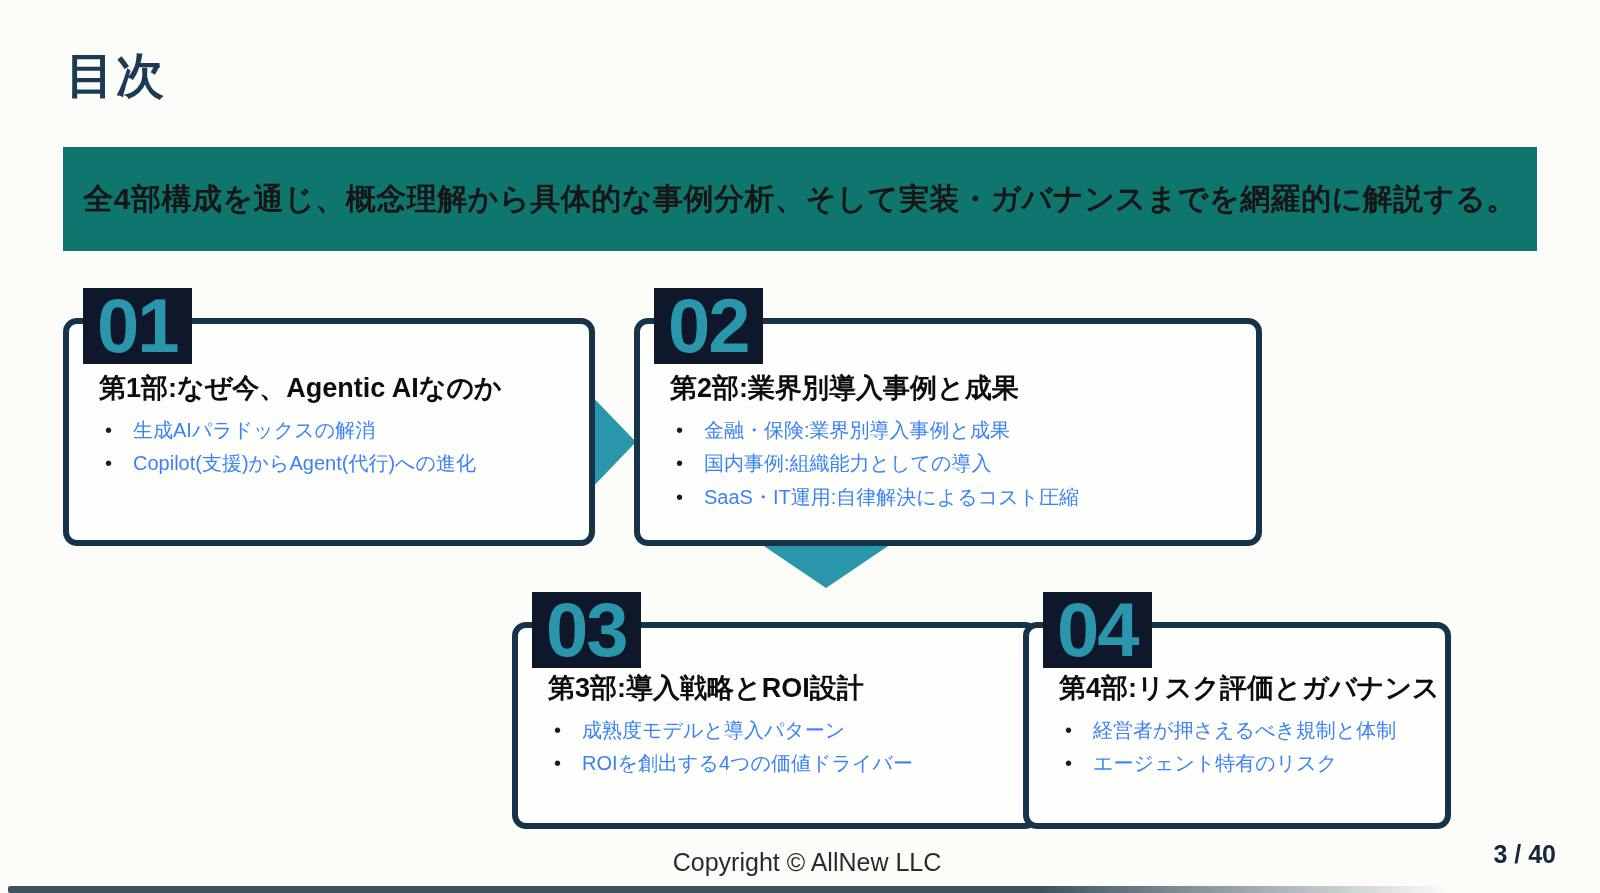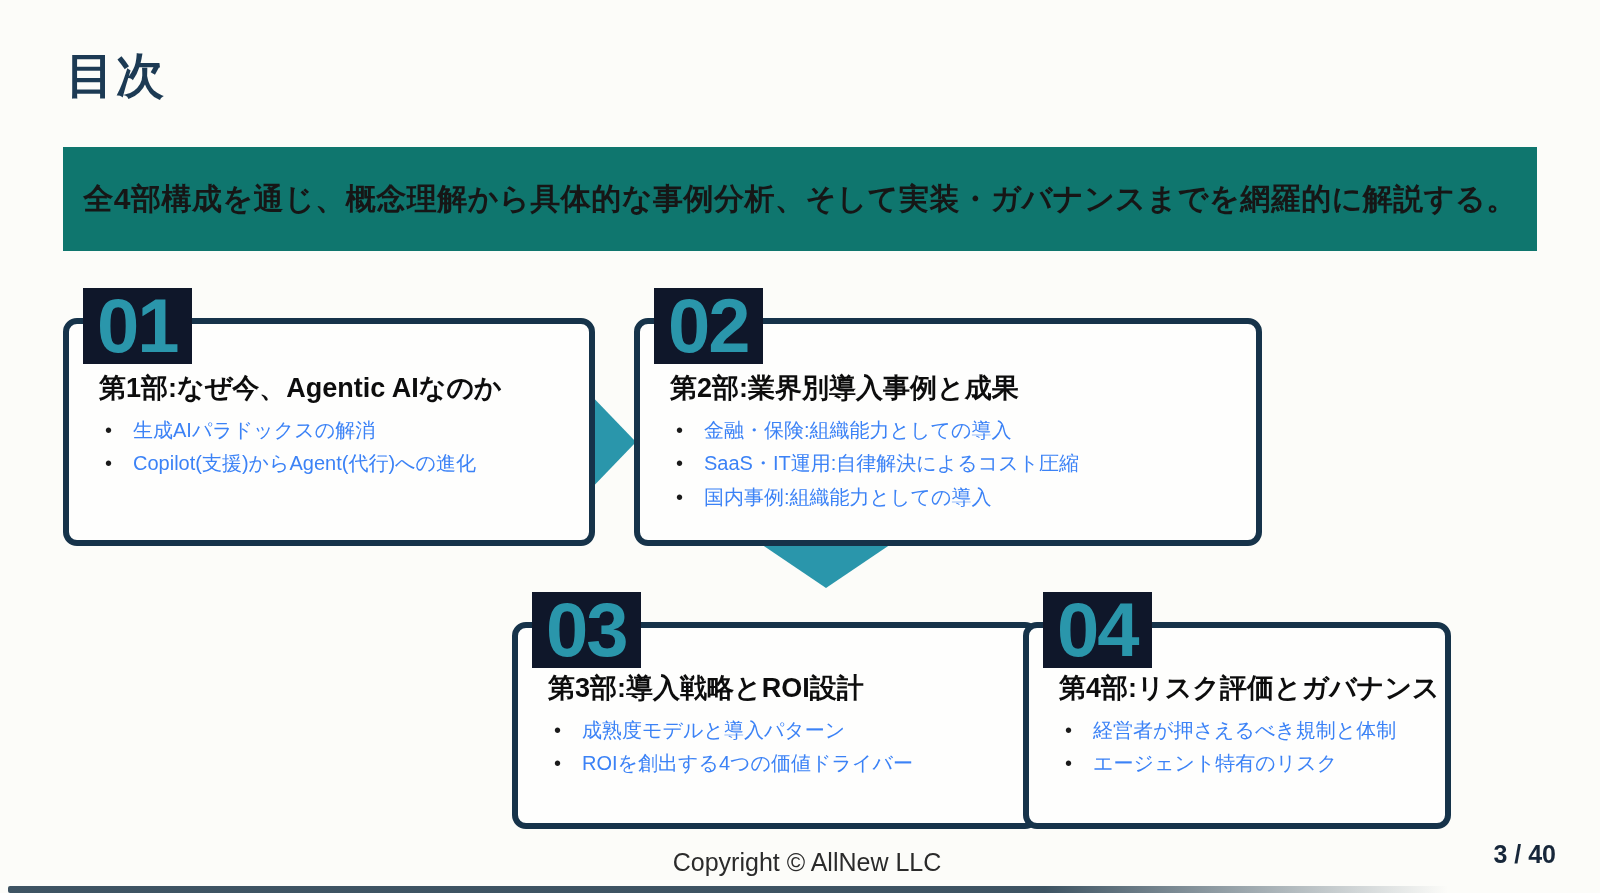--- a/index.html
+++ b/index.html
@@ -95,23 +95,23 @@
   <ul class="card-bullets">
     <li><span>生成AIパラドックスの解消</span></li>
     <li><span>Copilot(支援)からAgent(代行)への進化</span></li>
   </ul>
 </div>
 
 <div class="card box-2">
   <div class="card-num">02</div>
   <div class="card-title">第2部:業界別導入事例と成果</div>
   <ul class="card-bullets">
-    <li><span>金融・保険:組織能力としての導入</span></li>
+    <li><span>金融・保険:業界別導入事例と成果</span></li>
+    <li><span>国内事例:組織能力としての導入</span></li>
     <li><span>SaaS・IT運用:自律解決によるコスト圧縮</span></li>
-    <li><span>国内事例:組織能力としての導入</span></li>
   </ul>
 </div>
 
 <div class="card box-3">
   <div class="card-num">03</div>
   <div class="card-title">第3部:導入戦略とROI設計</div>
   <ul class="card-bullets">
     <li><span>成熟度モデルと導入パターン</span></li>
     <li><span>ROIを創出する4つの価値ドライバー</span></li>
   </ul>

